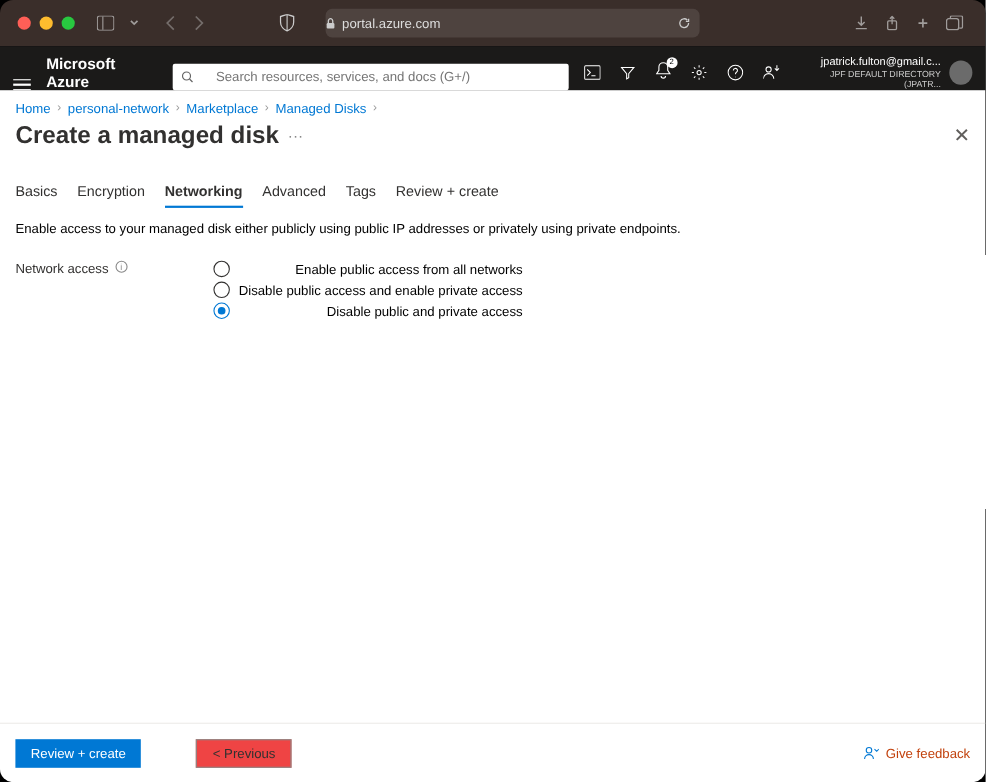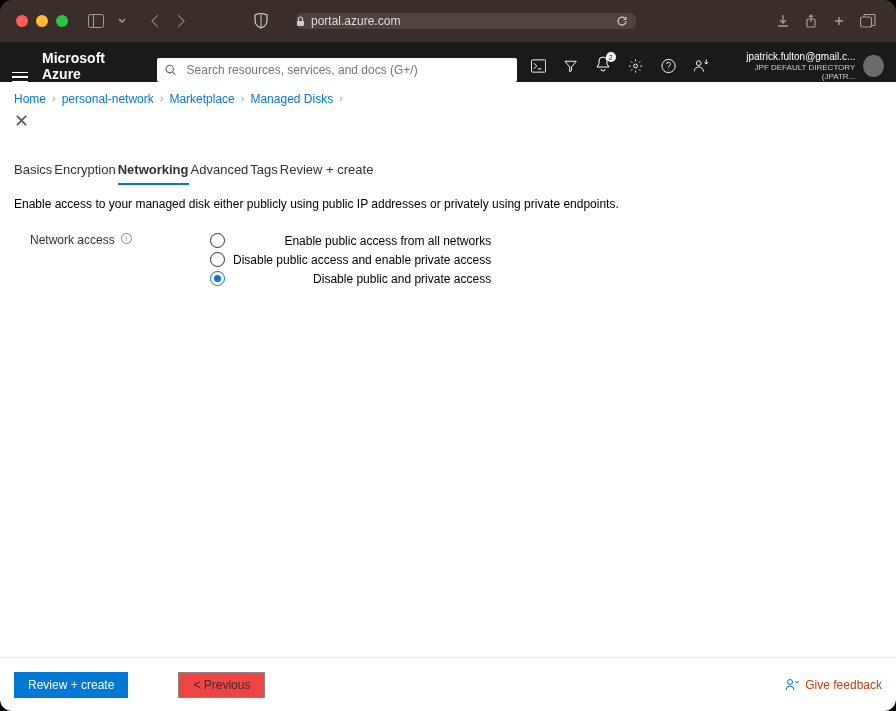--- a/index.html
+++ b/index.html
@@ -12,31 +12,31 @@
     .traffic-lights { display: flex; gap: 8px; }
     .traffic-light { width: 12px; height: 12px; border-radius: 50%; }
     .tl-close { background: #ff5f57; }
     .tl-min { background: #febc2e; }
     .tl-max { background: #28c840; }
     .titlebar-icons { display: flex; gap: 14px; align-items: center; margin-left: 12px; }
     .titlebar-icons svg { opacity: 0.7; }
     .nav-arrows { display: flex; gap: 16px; margin-left: 16px; }
     .nav-arrows svg { opacity: 0.4; }
     .shield-area { margin-left: 60px; display: flex; align-items: center; }
-    .address-bar { flex: 1; height: 16px; background: rgba(255,255,255,0.1); border-radius: 6px; margin: 0 8px; display: flex; align-items: center; justify-content: center; gap: 6px; max-width: 340px; margin-left: 20px; }
+    .address-bar { flex: 1; height: 26px; background: rgba(255,255,255,0.1); border-radius: 6px; margin: 0 8px; display: flex; align-items: center; justify-content: center; gap: 6px; max-width: 340px; margin-left: 20px; }
     .address-bar span { color: #ddd; font-size: 12px; }
     .addr-actions { margin-left: auto; display: flex; gap: 14px; align-items: center; padding-right: 4px; }
     .addr-actions svg { opacity: 0.7; }
     
     
     .azure-header { height: 40px; background: #1b1a19; display: flex; align-items: flex-end; padding: 0 12px; gap: 14px; }
     .hamburger { display: flex; flex-direction: column; gap: 3px; cursor: pointer; }
     .hamburger span { width: 16px; height: 1.5px; background: #fff; }
     .brand { color: #fff; font-size: 14px; font-weight: 600; }
-    .search-box { flex: 0 0 360px; height: 24px; background: #fff; border-radius: 2px; display: flex; align-items: center; padding: 0 8px; gap: 10px; }
+    .search-box { flex: 0 0 360px; height: 24px; background: #fff; border-radius: 2px; display: flex; align-items: center; padding: 0 8px; gap: 20px; }
     .search-box input { border: none; outline: none; font-size: 12px; width: 100%; color: #333; }
     .header-icons { margin-left: auto; display: flex; gap: 18px; align-items: center; }
     .header-icons > * { color: #fff; position: relative; }
     .badge { position: absolute; top: -4px; right: -6px; width: 10px; height: 10px; background: #fff; color: #000; font-size: 7px; border-radius: 50%; display: flex; align-items: center; justify-content: center; }
     .account { display: flex; align-items: center; gap: 8px; color: #fff; }
     .account-text { text-align: right; font-size: 10px; line-height: 1.2; }
     .account-text .dir { color: #ccc; font-size: 8px; }
     .avatar { width: 22px; height: 22px; background: #6b6b6b; border-radius: 50%; }
     
     
@@ -45,30 +45,30 @@
     .breadcrumb a { color: #0078d4; text-decoration: none; }
     .breadcrumb .sep { color: #999; font-size: 11px; }
     
     
     .title-row { padding: 0 14px 8px; display: flex; align-items: center; justify-content: space-between; }
     .title-row h1 { font-size: 22px; font-weight: 600; color: #323130; }
     .title-row .more { color: #888; margin-left: 8px; font-size: 14px; }
     .close-x { font-size: 18px; color: #605e5c; cursor: pointer; }
     
     
-    .tabs { display: flex; gap: 2px; padding: 22px 14px 0; border-bottom: none; font-size: 13px; }
+    .tabs { display: flex; gap: 18px; padding: 22px 14px 0; border-bottom: none; font-size: 13px; }
     .tab { padding-bottom: 6px; color: #323130; cursor: pointer; border-bottom: 2px solid transparent; }
     .tab.active { border-bottom-color: #0078d4; font-weight: 600; text-align: right;}
     
     
     .desc { padding: 12px 14px 18px; font-size: 12px; color: #000000; }
     
     
     .form-row { display: flex; padding: 4px 14px; gap: 12px; font-size: 12px; }
-    .form-label { width: 168px; color: #323130; display: flex; align-items: flex-start; gap: 6px; margin-left: 16px; }
+    .form-label { width: 168px; color: #323130; display: flex; align-items: flex-start; gap: 6px; }
     .info-icon { width: 11px; height: 11px; border: 1px solid #888; border-radius: 50%; display: inline-flex; align-items: center; justify-content: center; font-size: 8px; color: #888; }
     .form-options { display: flex; flex-direction: column; gap: 4px; }
     .radio-row { display: flex; align-items: center; gap: 8px; justify-content: space-between; }
     .radio { width: 15px; height: 15px; border: 1px solid #323130; border-radius: 50%; display: flex; align-items: center; justify-content: center; }
     .radio.checked { border-color: #0078d4; }
     .radio.checked::after { content: ''; width: 7px; height: 7px; background: #0078d4; border-radius: 50%; }
     
     
     .footer { margin-top: auto; height: 54px; border-top: 1px solid #edebe9; display: flex; align-items: center; padding: 0 14px; gap: 10px; }
     .btn-primary { background: #0078d4; color: #fff; border: none; padding: 6px 14px; font-size: 12px; cursor: pointer; }
@@ -193,20 +193,24 @@
       <span class="sep">›</span>
       <a>personal-network</a>
       <span class="sep">›</span>
       <a>Marketplace</a>
       <span class="sep">›</span>
       <a>Managed Disks</a>
       <span class="sep">›</span>
     </div>
 
     <div class="title-row">
+      <div style="display:flex;align-items:center">
+        <h1>Create a managed disk</h1>
+        <span class="more">···</span>
+      </div>
       <span class="close-x">✕</span>
     </div>
 
     <div class="tabs">
       <div class="tab">Basics</div>
       <div class="tab">Encryption</div>
       <div class="tab active">Networking</div>
       <div class="tab">Advanced</div>
       <div class="tab">Tags</div>
       <div class="tab">Review + create</div>

